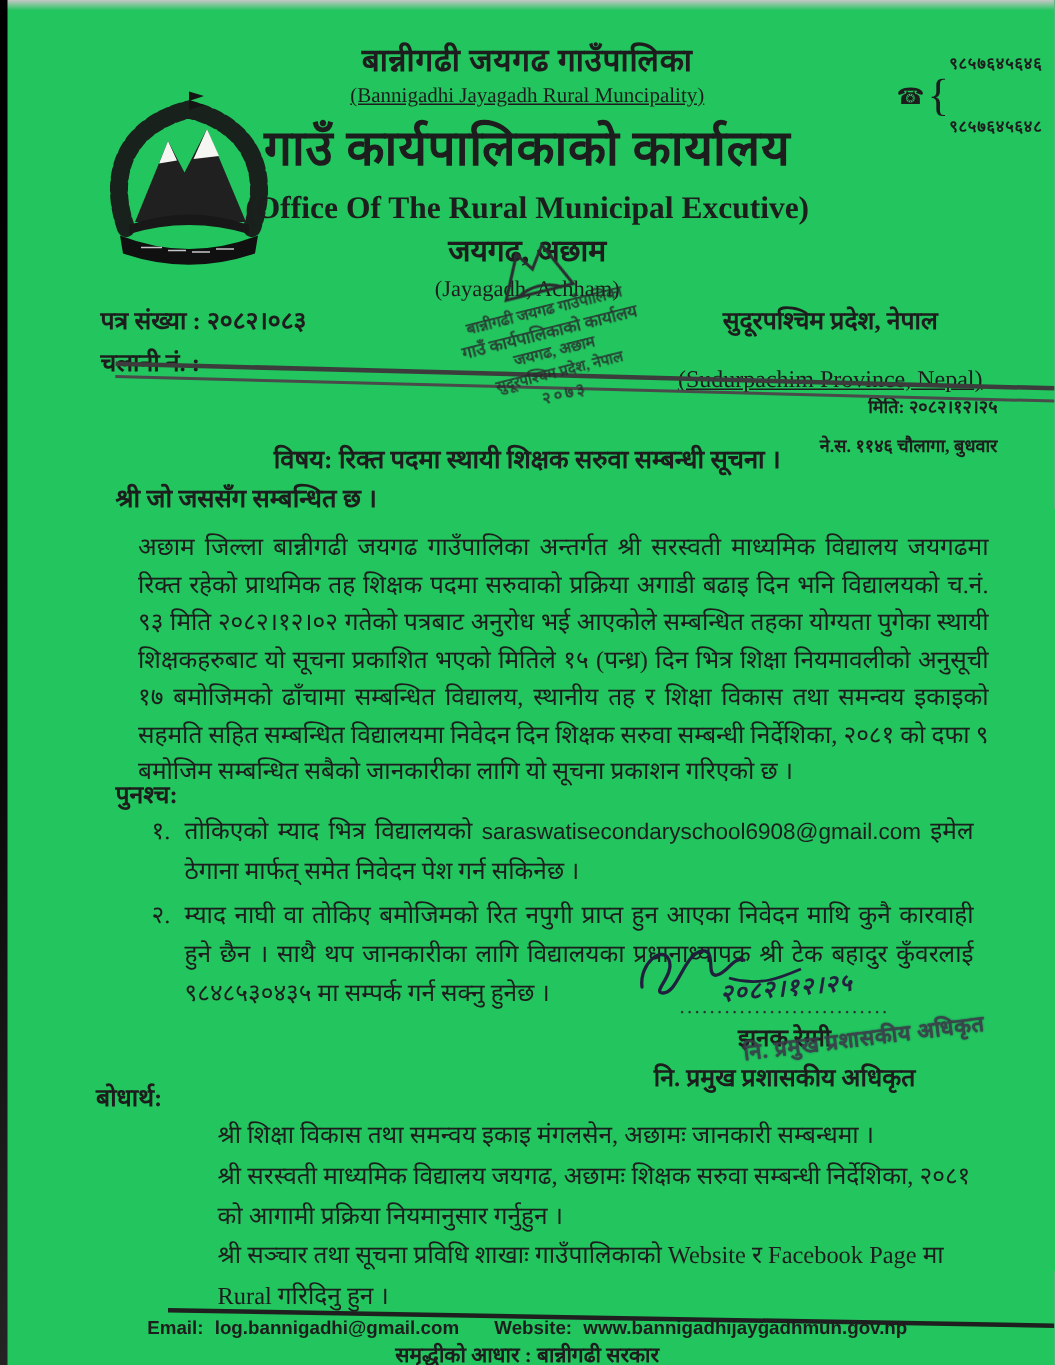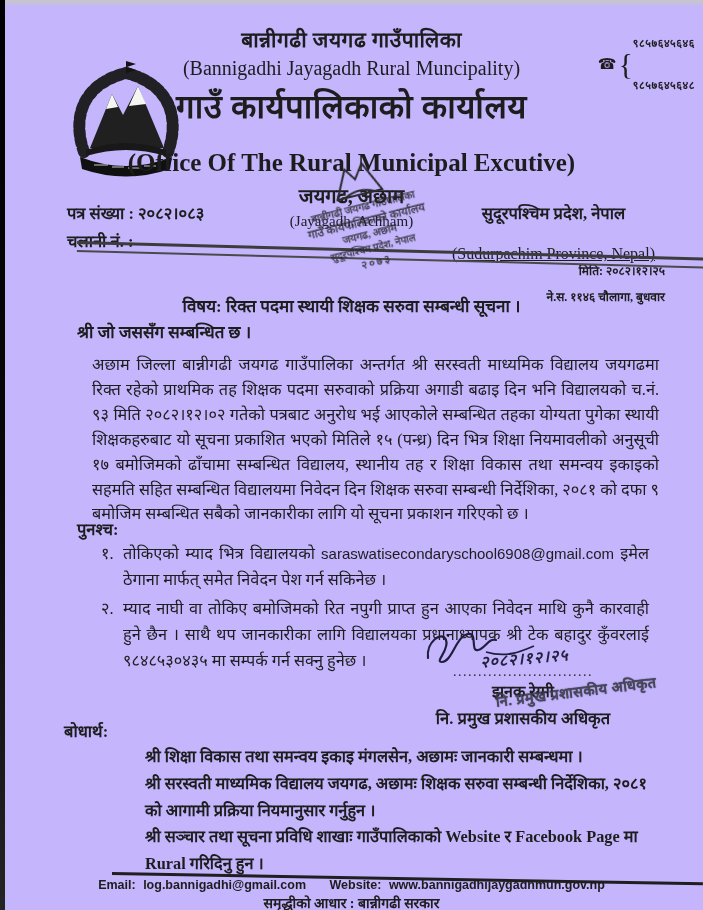--- a/index.html
+++ b/index.html
@@ -1,33 +1,33 @@
 <!DOCTYPE html>
 <html><head>
 <meta charset="utf-8">
 <style>
   html,body{margin:0;padding:0;background:#9a9a9a;}
   .page{
     position:relative;width:703px;height:910px;margin:0 auto;
-    background:#c4b5fd;overflow:hidden;
+    background:#22c55e;overflow:hidden;
     font-family:"Liberation Serif","DejaVu Serif",serif;
     color:#1d1d1d;
   }
   .top-shade{position:absolute;left:0;top:0;right:0;height:7px;
     background:linear-gradient(#c7c7c7,rgba(255,255,255,0));}
   .left-strip{position:absolute;left:0;top:0;width:5px;height:100%;
     background:linear-gradient(180deg,#000 0%,#080808 55%,#242424 100%);}
 
   
   .emblem{position:absolute;left:70px;top:60px;}
   .header{position:absolute;left:0;right:0;top:28px;text-align:center;line-height:1.15;}
   .muni-np{font-size:21px;font-weight:bold;letter-spacing:.5px;}
-  .muni-en{font-size:20px;margin-top:5px;}
+  .muni-en{font-size:14px;margin-top:5px;text-decoration:underline;}
   .office-np{font-size:33px;font-weight:bold;margin-top:9px;letter-spacing:.5px;}
-  .office-en{font-size:25px;font-weight:bold;margin-top:22px;}
+  .office-en{font-size:21px;font-weight:bold;margin-top:6px;}
   .place-np{font-size:20px;font-weight:bold;margin-top:7px;}
   .place-en{font-size:15px;margin-top:5px;}
 
   .phone-block{position:absolute;right:8px;top:36px;display:flex;align-items:center;}
   .phone-icon{font-size:15px;margin-right:2px;font-family:"DejaVu Sans",sans-serif;}
   .brace{font-size:30px;font-weight:normal;line-height:28px;}
   .phones{display:flex;flex-direction:column;font-size:11px;line-height:14px;
     font-weight:bold;letter-spacing:.5px;gap:28px;}
 
   
@@ -74,21 +74,21 @@
     font-size:16px;font-weight:bold;font-style:italic;color:#23233f;letter-spacing:1px;}
   .dots{margin-top:30px;font-size:14px;letter-spacing:1.5px;color:#2e2e2e;text-align:center;}
   .sig-name{font-size:16px;font-weight:bold;margin-top:0;}
   .sig-stamp{position:absolute;left:58px;top:47px;width:240px;transform:rotate(-7deg);
     font-size:14.5px;font-weight:800;color:#3b3b48;opacity:.9;letter-spacing:.5px;
     text-shadow:0 0 1.2px rgba(45,45,70,.9);white-space:nowrap;}
   .sig-title{font-size:16.5px;font-weight:bold;margin-top:4px;}
 
   .bodh-label{position:absolute;left:64px;top:719px;font-size:16.5px;font-weight:bold;}
   .bodh-list{position:absolute;left:145px;top:744px;width:508px;}
-  .b-item{font-size:16.3px;line-height:26.8px;font-weight:700;text-align:left;}
+  .b-item{font-size:16.3px;line-height:26.8px;font-weight:400;text-align:left;}
 
   .footer-rule{position:absolute;left:112px;top:872px;width:591px;height:2.5px;
     background:#1f1f1f;transform:rotate(1deg);transform-origin:left center;}
   .footer-contact{position:absolute;left:0;right:0;top:878px;text-align:center;
     font-family:"Liberation Sans","DejaVu Sans",sans-serif;font-size:12.5px;font-weight:bold;}
   .footer-contact span{margin:0 2px;}
   .footer-contact .gap{margin:0 8px;}
   .u{}
   .footer-slogan{position:absolute;left:0;right:0;top:893px;text-align:center;
     font-size:14px;font-weight:bold;}

